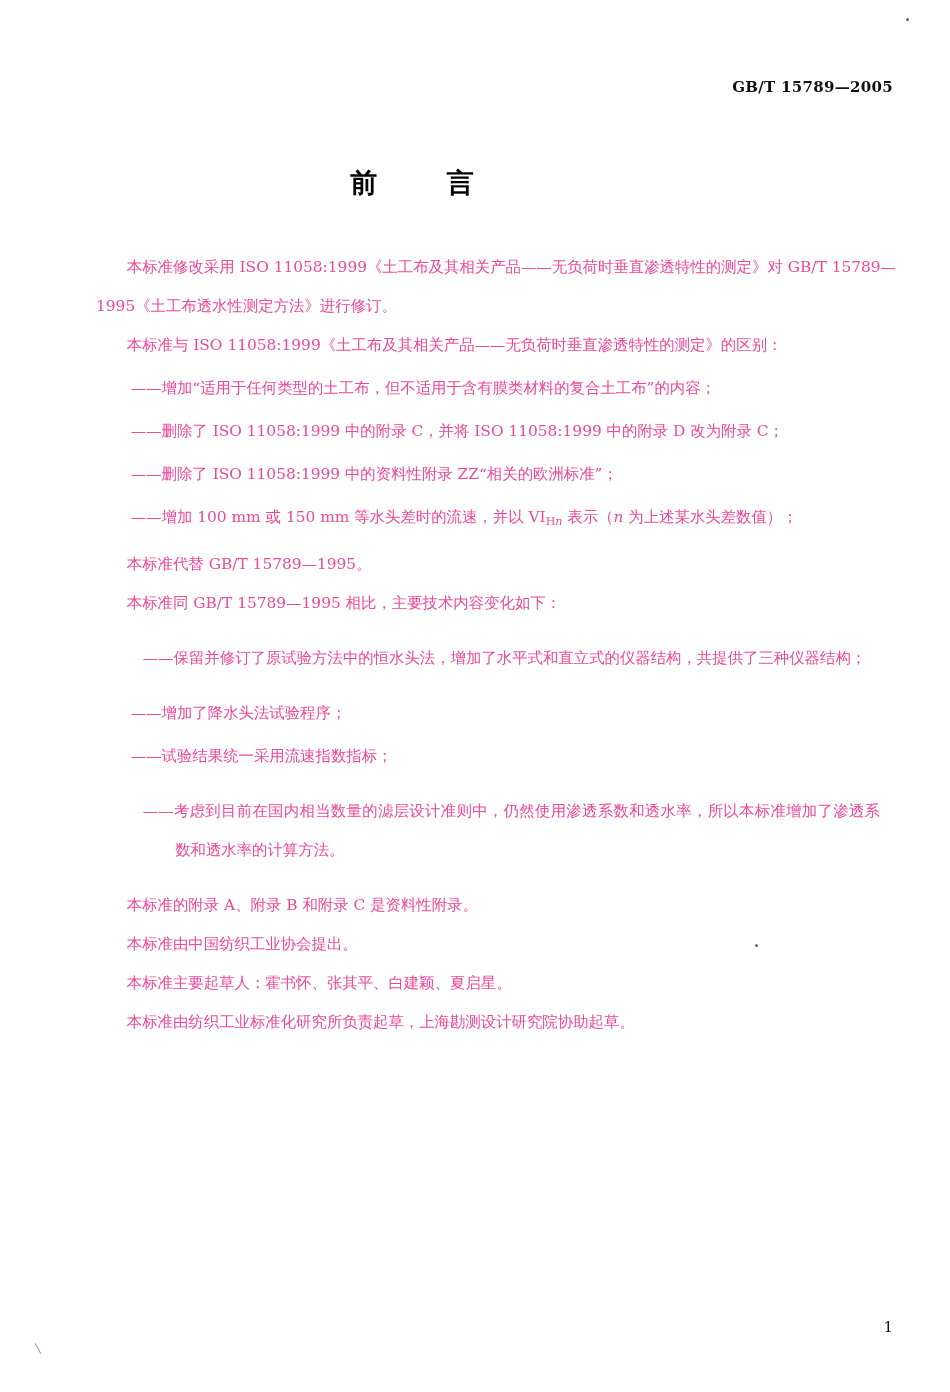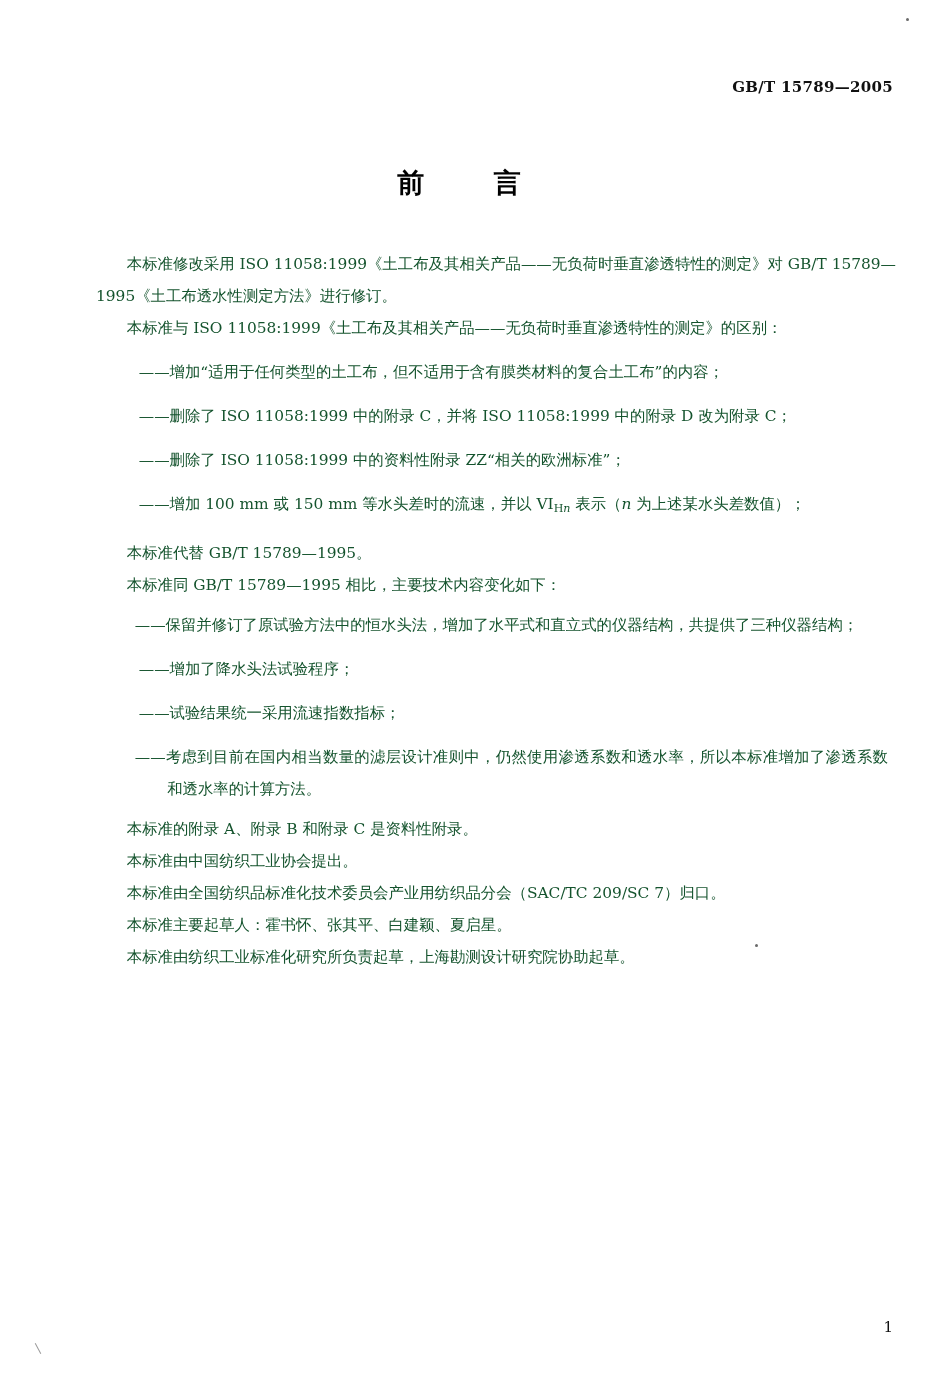--- a/index.html
+++ b/index.html
@@ -36,44 +36,43 @@
     top: 165px;
     left: 0;
     width: 824px;
     text-align: center;
     font-size: 27px;
     font-weight: 700;
     letter-spacing: 30px;
     text-indent: 30px;
     font-family: "DejaVu Sans", "Liberation Sans", sans-serif;
     color: #000;
-    margin-left: 47px;
   }
   .content {
     position: absolute;
     top: 248px;
     left: 96px;
     width: 800px;
     font-size: 15.4px;
-    line-height: 32px;
+    line-height: 39px;
     text-align: justify;
-    color: #14532d;
+    color: #ec4899;
   }
   .p {
     margin: 0;
     text-indent: 2em;
   }
   .dash-item {
-    margin: 12px;
+    margin: 4px;
     padding-left: 2em;
     text-indent: 0;
     position: relative;
   }
   .hang {
-    margin: 8px;
+    margin: 16px;
     padding-left: 4.1em;
     text-indent: -2.1em;
   }
   sub.h {
     font-size: 0.72em;
     vertical-align: -0.28em;
   }
   .ital {
     font-style: italic;
   }
@@ -117,21 +116,20 @@
     <p class="dash-item">——删除了 ISO 11058:1999 中的资料性附录 ZZ“相关的欧洲标准”；</p>
     <p class="dash-item">——增加 100 mm 或 150 mm 等水头差时的流速，并以 VI<sub class="h">H<span class="ital">n</span></sub> 表示（<span class="ital">n</span> 为上述某水头差数值）；</p>
     <p class="p">本标准代替 GB/T 15789—1995。</p>
     <p class="p">本标准同 GB/T 15789—1995 相比，主要技术内容变化如下：</p>
     <p class="hang">——保留并修订了原试验方法中的恒水头法，增加了水平式和直立式的仪器结构，共提供了三种仪器结构；</p>
     <p class="dash-item">——增加了降水头法试验程序；</p>
     <p class="dash-item">——试验结果统一采用流速指数指标；</p>
     <p class="hang">——考虑到目前在国内相当数量的滤层设计准则中，仍然使用渗透系数和透水率，所以本标准增加了渗透系数和透水率的计算方法。</p>
     <p class="p">本标准的附录 A、附录 B 和附录 C 是资料性附录。</p>
     <p class="p">本标准由中国纺织工业协会提出。</p>
-    <p class="p">本标准由全国纺织品标准化技术委员会产业用纺织品分会（SAC/TC 209/SC 7）归口。</p>
     <p class="p">本标准主要起草人：霍书怀、张其平、白建颖、夏启星。</p>
     <p class="p">本标准由纺织工业标准化研究所负责起草，上海勘测设计研究院协助起草。</p>
   </div>
 
   <div class="page-num">1</div>
 
   <span class="mark-dot" style="top:18px; right:41px;"></span>
   <span class="mark-dot" style="top:944px; right:192px;"></span>
   <span class="mark-tick" style="top:1348px; left:32px;"></span>
 

